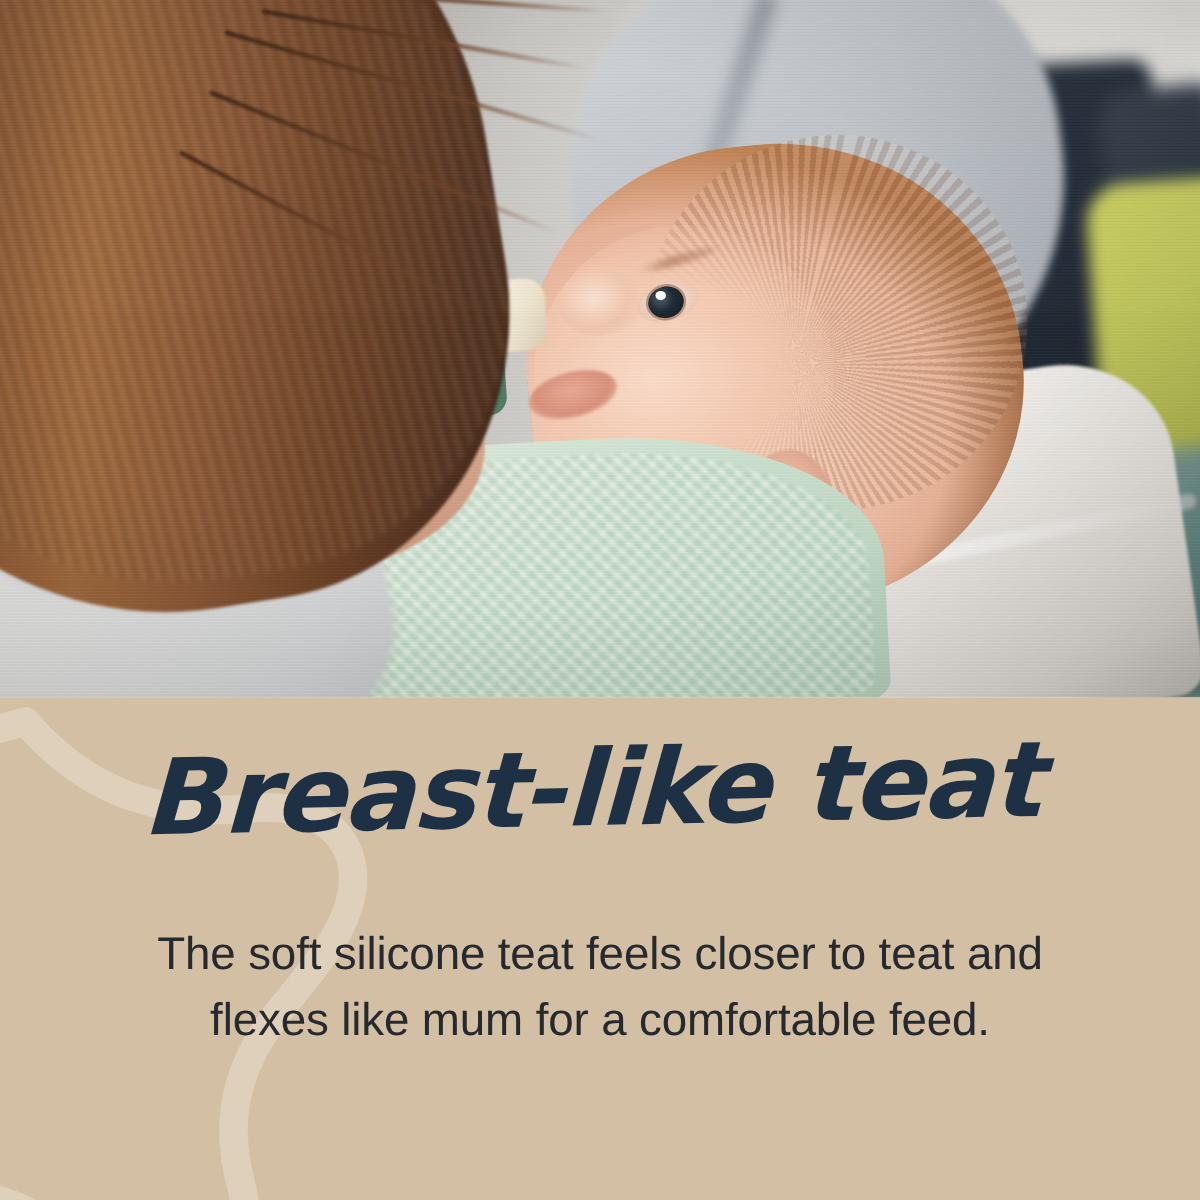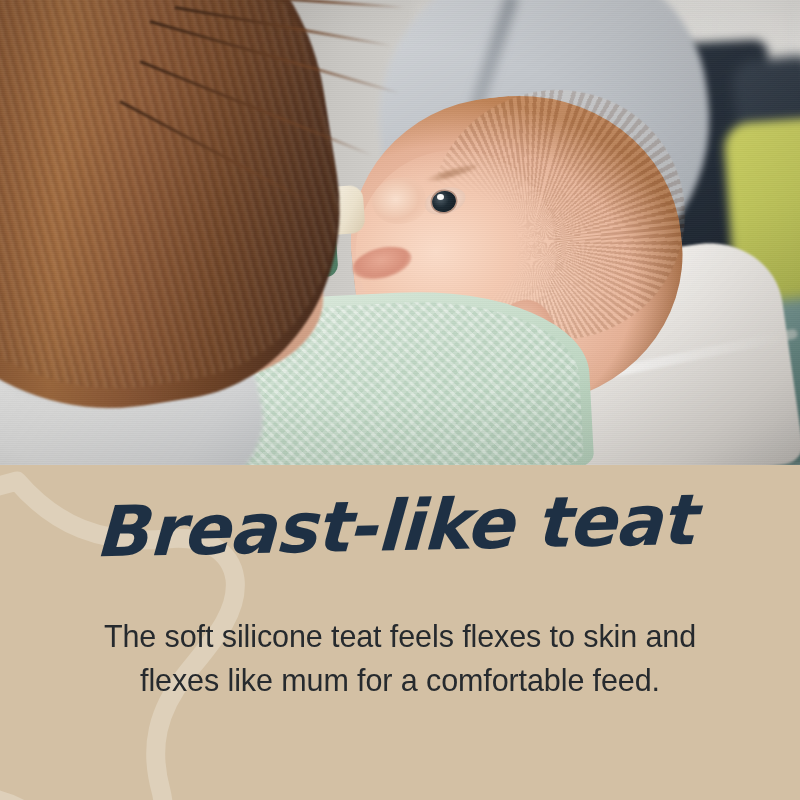--- a/index.html
+++ b/index.html
@@ -580,16 +580,16 @@
                C -26 394, -52 382, -58 352
                C -64 318, -44 284, -32 248
                C -18 206, -22 170, -48 134
                C -70 104, -62 76, -32 64
                C 6 48, 56 58, 90 40
                Z" fill="none" stroke="#ded0ba" stroke-width="19" stroke-linejoin="round" stroke-linecap="round"></path>
     </svg>
 
     <div class="headline">Breast-like teat</div>
 
-    <div class="body-copy">The soft silicone teat feels flexes to skin and flexes like mum for a comfortable feed.</div>
+    <div class="body-copy">The soft silicone teat feels closer to teat and flexes like mum for a comfortable feed.</div>
   </div>
 
 </div>
 
 </body></html>

